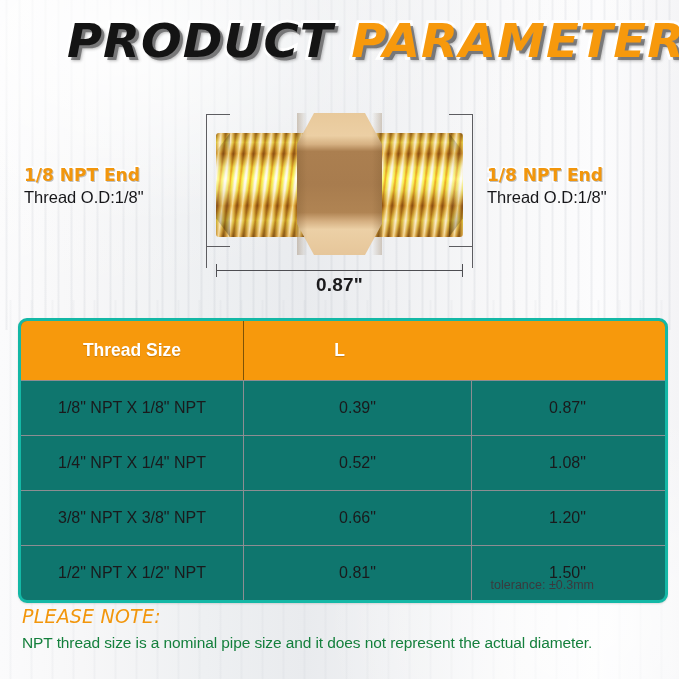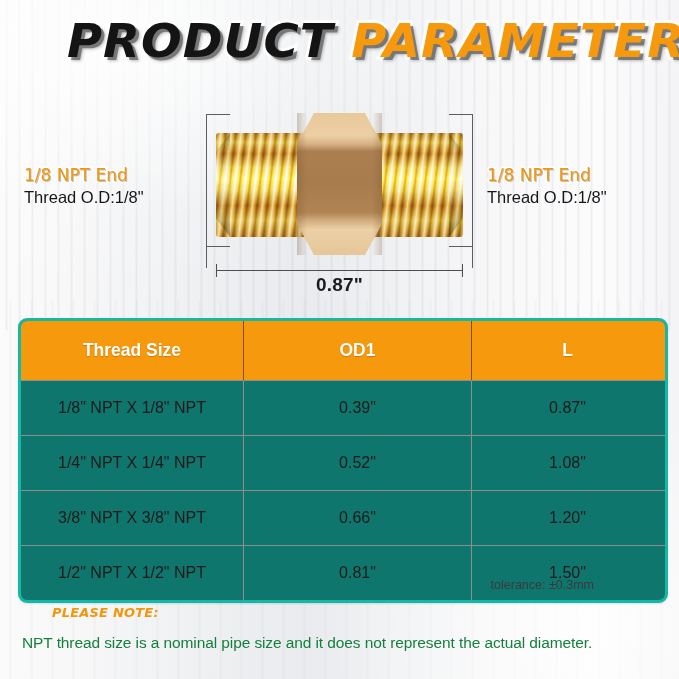--- a/index.html
+++ b/index.html
@@ -234,21 +234,21 @@
     background: #5d5d61;
   }
 
   
   .callout { position: absolute; line-height: 1.16; white-space: nowrap; }
   .callout.left  { left: 24px;  top: 166px; }
   .callout.right { left: 487px; top: 166px; }
   .callout .cap {
     font-family: "DejaVu Sans", sans-serif;
     font-size: 17px;
-    font-weight: 400;
+    font-weight: 700;
     color: #f2960c;
     -webkit-text-stroke: 3px #ffffff;
     paint-order: stroke fill;
     text-shadow: 1px 1px 0 rgba(90,90,92,.38);
     display: block;
     margin-bottom: 2px;
   }
   .callout .sub {
     font-size: 16.5px;
     font-weight: 400;
@@ -304,25 +304,24 @@
     color: #3a3a3e;
   }
 
   
   .note-head {
     position: absolute;
     left: 22px;
     top: 605px;
     font-family: "DejaVu Sans", sans-serif;
     font-style: italic;
-    font-weight: 700;
-    font-size: 13px;
+    font-weight: 400;
+    font-size: 19px;
     color: #f2960c;
     letter-spacing: .2px;
-    margin-left: 30px;
   }
   .note-body {
     position: absolute;
     left: 22px;
     top: 634px;
     font-size: 15.5px;
     color: #15803d;
     letter-spacing: -.1px;
   }
 </style>
@@ -375,21 +374,20 @@
     <span class="sub">Thread O.D:1/8"</span>
   </div>
   <div class="callout right">
     <span class="cap">1/8 NPT End</span>
     <span class="sub">Thread O.D:1/8"</span>
   </div>
 
   <div class="table">
     <div class="trow thead">
       <div class="tcell c1">Thread Size</div>
-      <div class="tcell c2">OD1</div>
       <div class="tcell c3">L</div>
     </div>
     <div class="tbody">
       <div class="trow">
         <div class="tcell c1">1/8" NPT X 1/8" NPT</div>
         <div class="tcell c2">0.39"</div>
         <div class="tcell c3">0.87"</div>
       </div>
       <div class="trow">
         <div class="tcell c1">1/4" NPT X 1/4" NPT</div>

